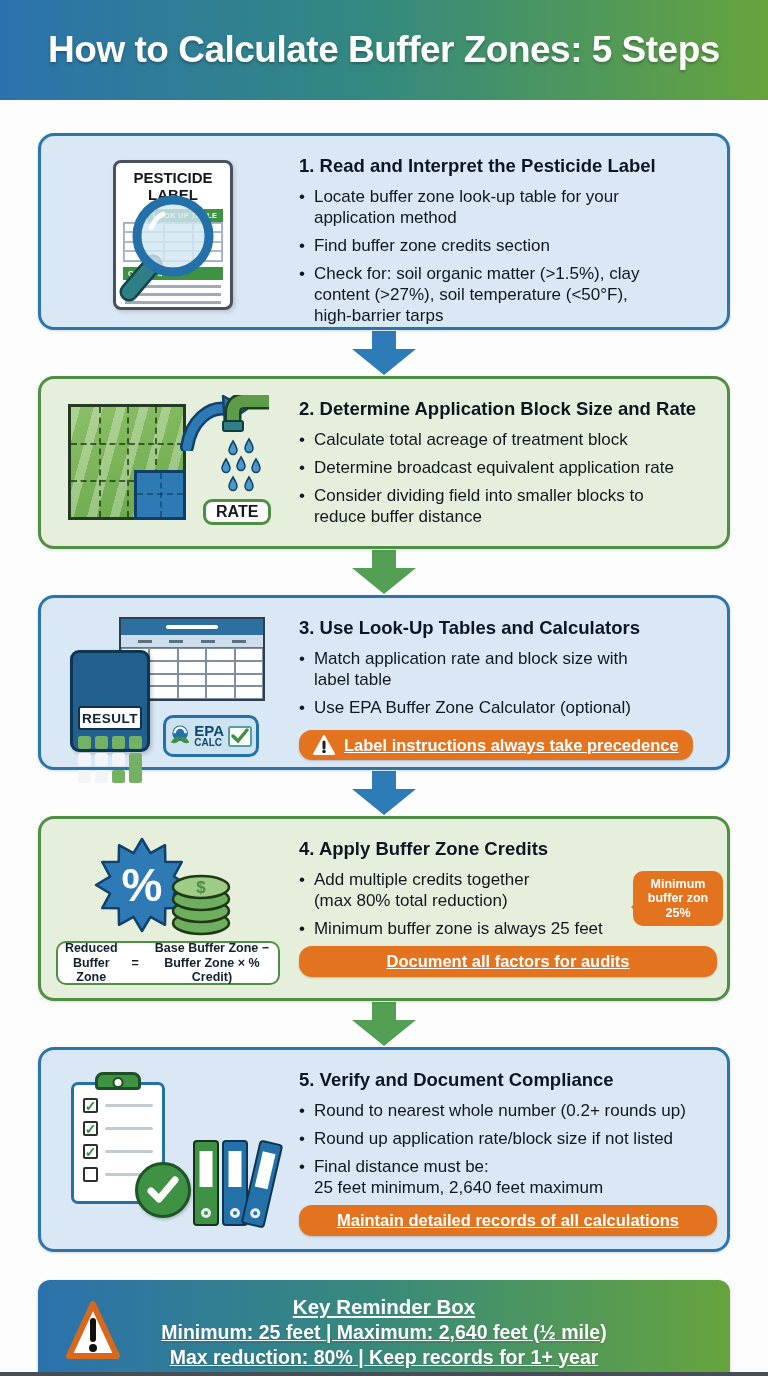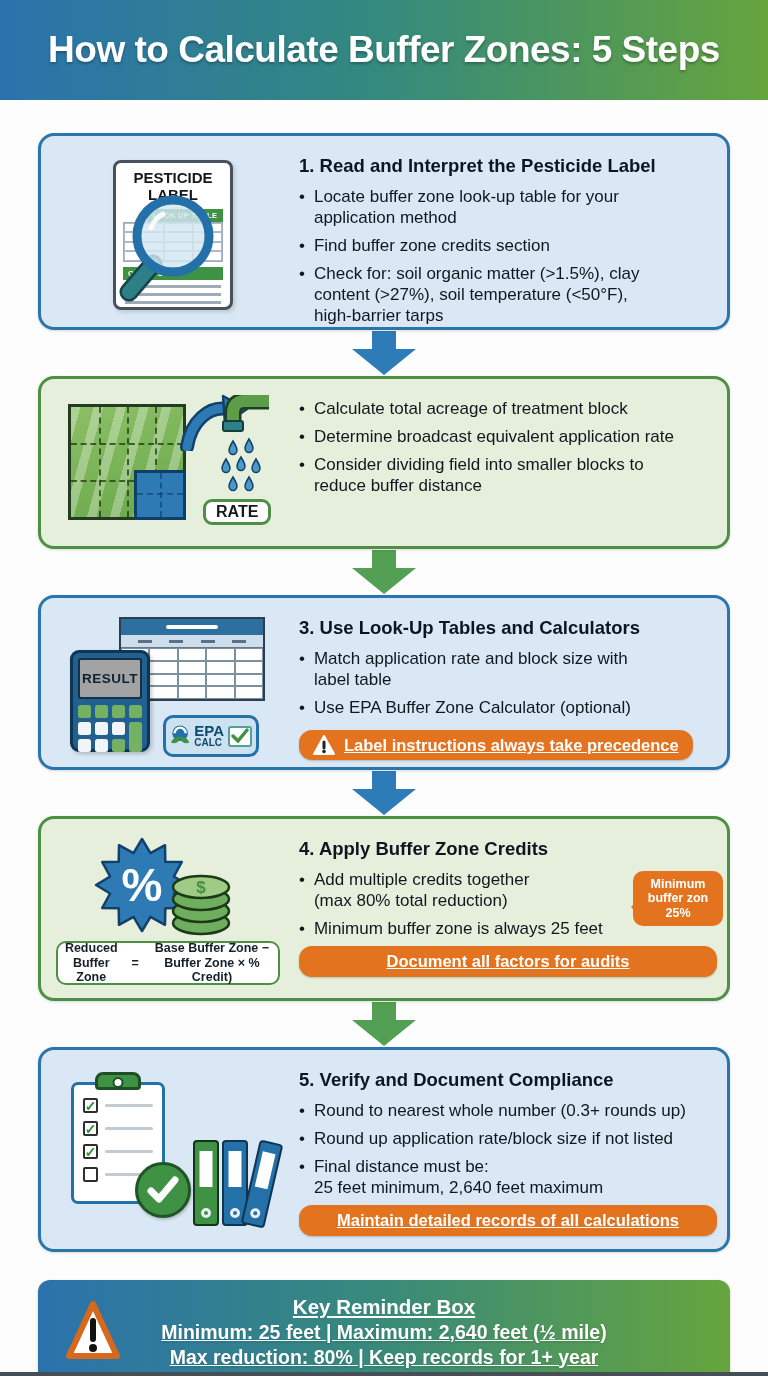--- a/index.html
+++ b/index.html
@@ -105,23 +105,23 @@
   .sheet-sub { height: 13px; background:#cdddeb; display:flex; align-items:center; justify-content:space-around; padding:0 8px; border-bottom:1px solid #64798c; }
   .sheet-sub i { width: 14px; height: 3px; background:#5a7184; }
   .sheet-grid { display:grid; grid-template-columns:repeat(5,1fr); grid-template-rows:repeat(4,1fr); height: 51px; }
   .sheet-grid i { border: 0.5px solid #7d909f; }
   .calc {
     position: absolute; left: 29px; top: 52px; width: 80px; height: 102px;
     background:#226090; border: 3px solid #0e3552; border-radius: 9px; padding: 5px;
     box-shadow: 2px 2px 4px rgba(0,0,0,0.2);
   }
   .calc-display {
-    height: 41px; background:#a3a3a3; border: 2px solid #13314a; border-radius: 3px;
+    height: 24px; background:#ffffff; border: 2px solid #13314a; border-radius: 3px;
     display:flex; align-items:center; justify-content:center;
-    font-size: 13.5px; font-weight: bold; color:#0d2233; letter-spacing:.5px;
+    font-size: 13.5px; font-weight: bold; color:#0d2233; letter-spacing:.5px;margin-top:48px;
   }
   .calc-keys { display:grid; grid-template-columns:repeat(4,1fr); gap: 4px; margin-top: 6px; }
   .calc-keys i { height: 13px; border-radius: 2.5px; }
   .calc-keys i.g { background:#74b163; }
   .calc-keys i.w { background:#f2f5f7; }
   .calc-keys i.tall { grid-row: span 2; height: auto; background:#74b163; }
   .epa-badge {
     position: absolute; left: 122px; top: 117px; width: 96px; height: 42px;
     background:#cde2f0; border: 3px solid #2470a8; border-radius: 10px;
     display: flex; align-items: center; justify-content: center; gap: 4px; padding: 0 4px;
@@ -290,20 +290,21 @@
             <path d="M5,64 c-3,5 -4,7 -4,9 a4,4.5 0 0 0 8,0 c0,-2 -1,-4 -4,-9 z"></path>
             <path d="M20,62 c-3,5 -4,7 -4,9 a4,4.5 0 0 0 8,0 c0,-2 -1,-4 -4,-9 z"></path>
             <path d="M35,64 c-3,5 -4,7 -4,9 a4,4.5 0 0 0 8,0 c0,-2 -1,-4 -4,-9 z"></path>
             <path d="M12,82 c-3,5 -4,7 -4,9 a4,4.5 0 0 0 8,0 c0,-2 -1,-4 -4,-9 z"></path>
             <path d="M28,82 c-3,5 -4,7 -4,9 a4,4.5 0 0 0 8,0 c0,-2 -1,-4 -4,-9 z"></path>
           </g>
         </svg>
         <div class="rate">RATE</div>
       </div>
       <div class="text-area">
+        <h2>2. Determine Application Block Size and Rate</h2>
         <div class="b">
             <span class="dot">•</span>
             <span class="pl">Calculate total acreage of treatment block</span>
           </div>
         <div class="b">
             <span class="dot">•</span>
             <span class="pl">Determine broadcast equivalent application rate</span>
           </div>
         <div class="b">
             <span class="dot">•</span>
@@ -503,21 +504,21 @@
           <div class="binder b3">
               <span class="label"></span>
               <span class="hole"></span>
             </div>
         </div>
       </div>
       <div class="text-area">
         <h2>5. Verify and Document Compliance</h2>
         <div class="b">
             <span class="dot">•</span>
-            <span class="pl">Round to nearest whole number (0.3+ rounds up)</span>
+            <span class="pl">Round to nearest whole number (0.2+ rounds up)</span>
           </div>
         <div class="b">
             <span class="dot">•</span>
             <span class="pl">Round up application rate/block size if not listed</span>
           </div>
         <div class="b">
             <span class="dot">•</span>
             <span class="pl">Final distance must be:
 25 feet minimum, 2,640 feet maximum</span>
           </div>

